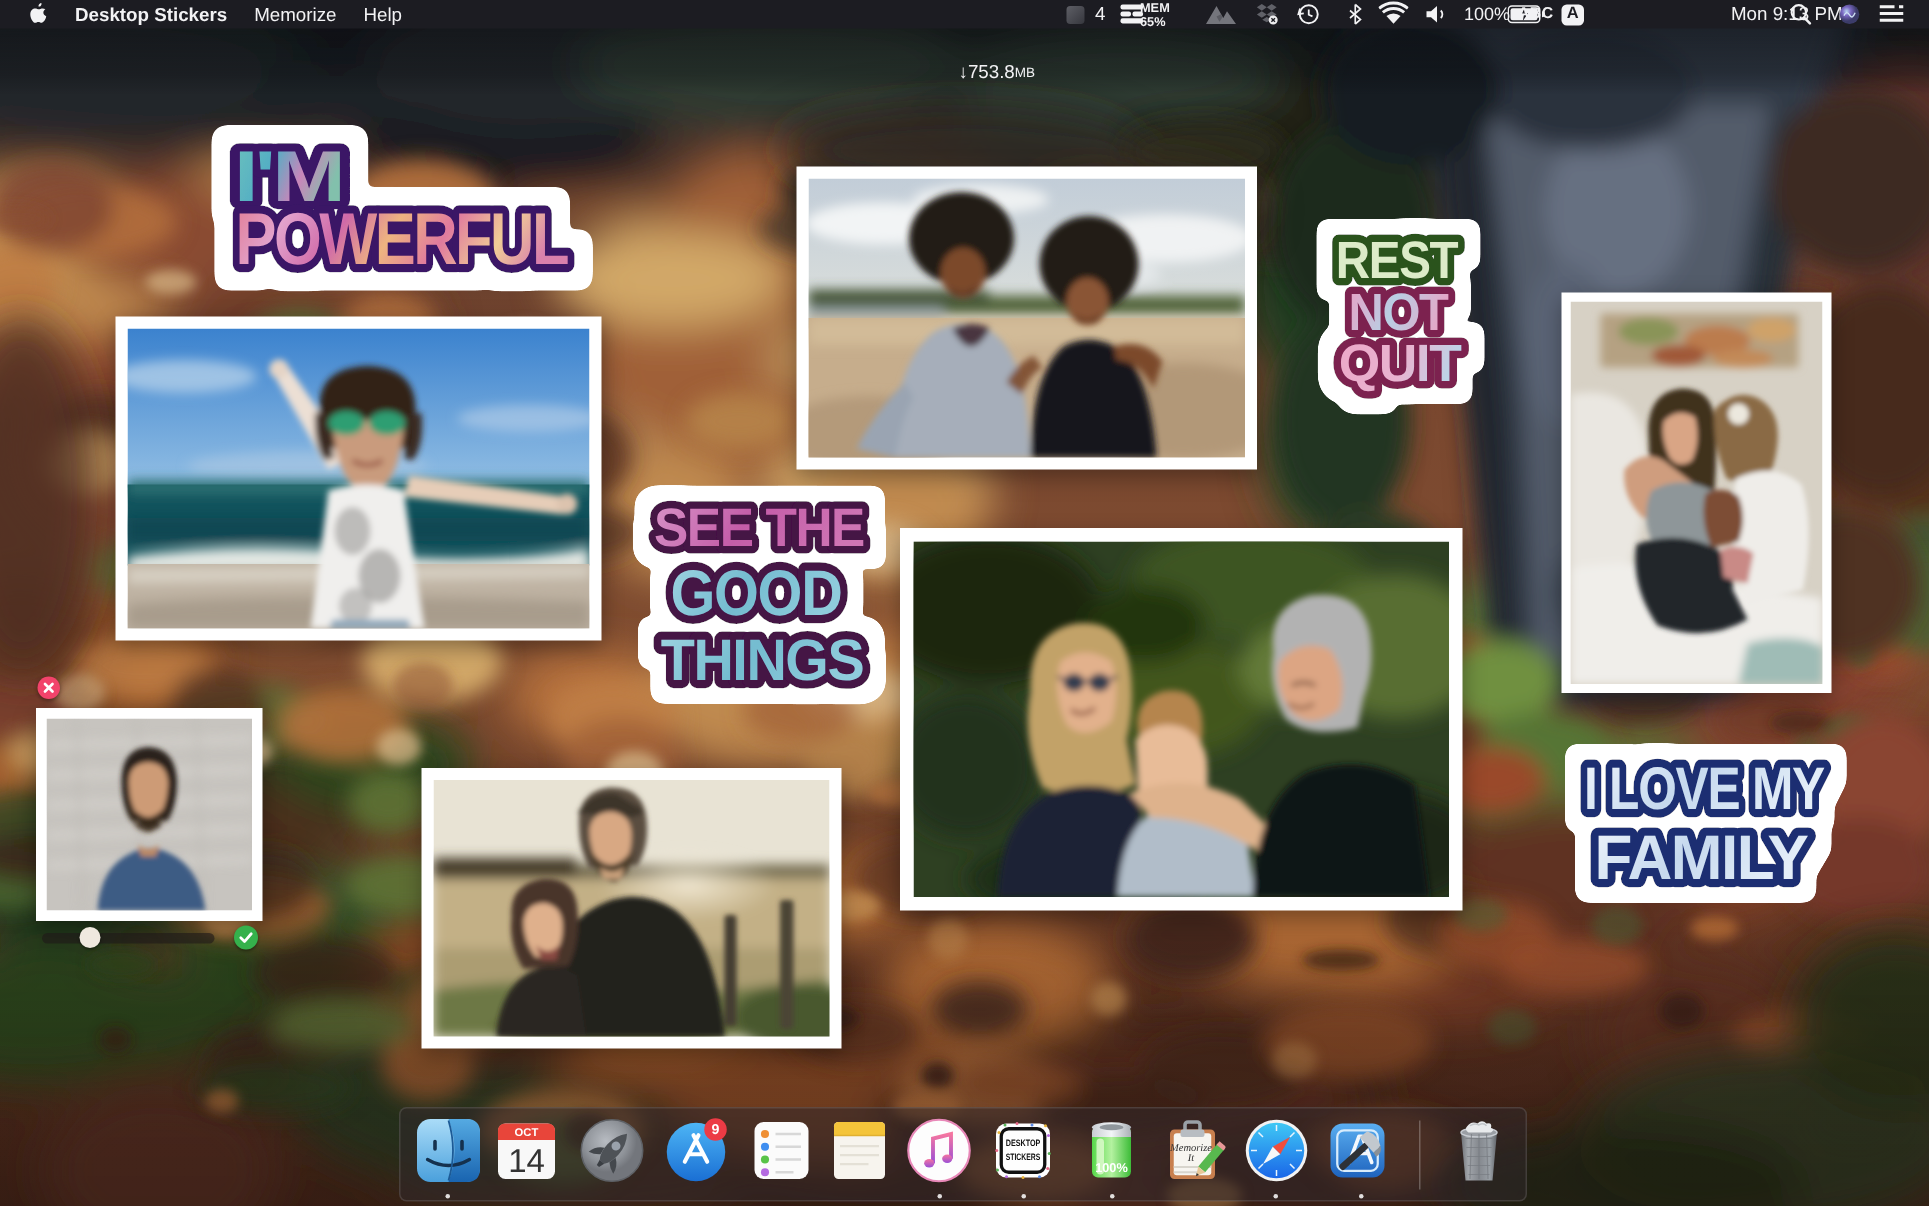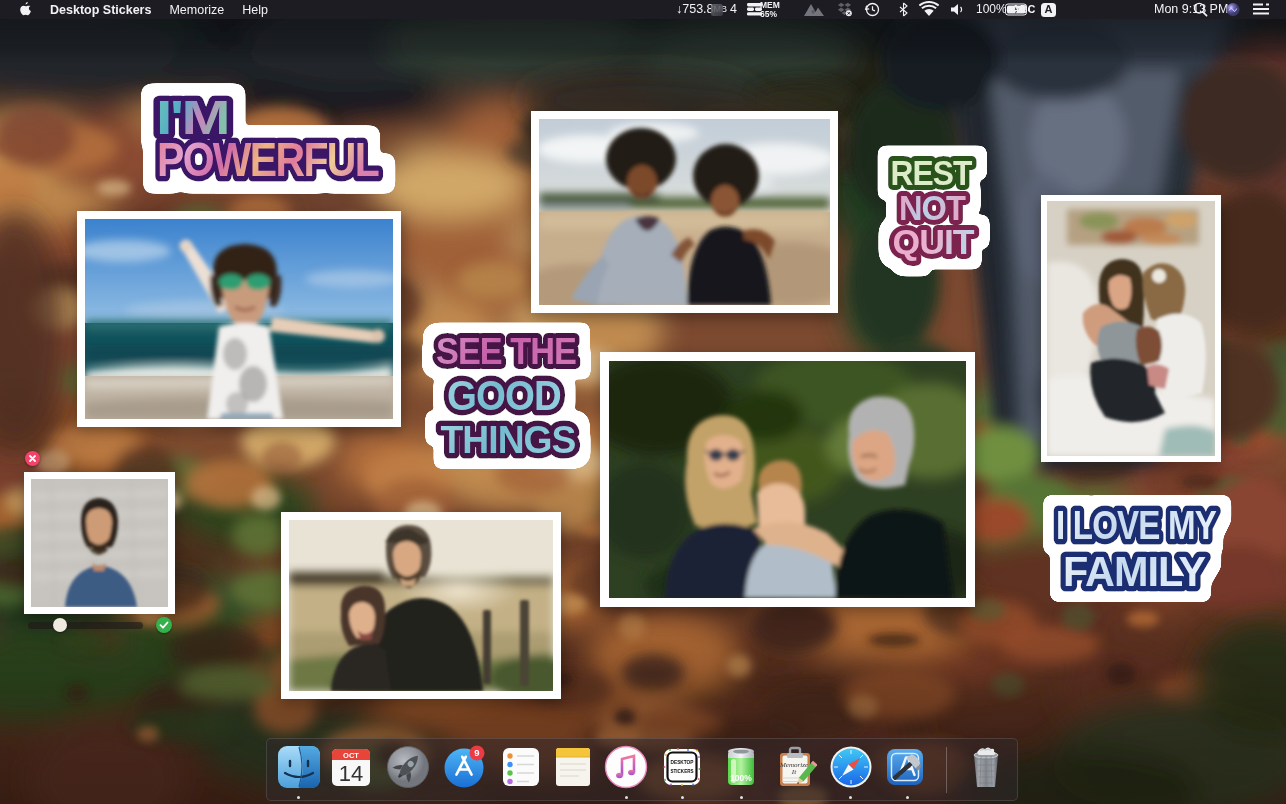--- a/index.html
+++ b/index.html
@@ -328,21 +328,21 @@
 </svg>
 
 <div id="menubar">
   <svg width="13" height="15" viewBox="0 0 13 15" style="margin-left:19px;">
     <path fill="#f2f2f4" d="M9.3 3.7c-.8 0-1.8.5-2.4.5-.6 0-1.5-.5-2.4-.5C2.9 3.7 1.2 5 1.2 7.6c0 2.7 2 5.6 3.2 5.6.6 0 1.4-.5 2.2-.5.8 0 1.5.5 2.2.5 1.2 0 3-2.7 3-4.3-1.1-.5-1.9-1.4-1.9-2.5 0-1 .6-1.9 1.4-2.3-.5-.3-1.3-.4-2-.4z"></path>
     <path fill="#f2f2f4" d="M8.6 1.1c.2-.7-.1-1.1-.1-1.1s-1 .2-1.5 1c-.5.7-.3 1.4-.3 1.4s1.4.2 1.9-1.3z"></path>
   </svg>
   <span style="font-weight:bold;margin-left:18px;">Desktop Stickers</span>
   <span style="margin-left:18px;">Memorize</span>
   <span style="margin-left:18px;">Help</span>
-  <span class="mi" style="left:676px;">↓753.8<span style="font-size:9px;">MB</span></span>
+  <span class="mi" style="left:639px;margin-top:39px;">↓753.8<span style="font-size:9px;">MB</span></span>
   <span class="mi" style="left:711px;top:3.5px;width:12px;height:12px;background:linear-gradient(135deg,#6a6b72,#3a3b42);border-radius:2.5px;opacity:.85;"></span>
   <span class="mi" style="left:730px;">4</span>
   <svg class="mi" width="17" height="13" viewBox="0 0 17 13" style="left:746px;">
     <rect x="1" y="0" width="15" height="3.4" rx="1.4" fill="#f2f2f4"></rect>
     <rect x="1" y="4.6" width="7" height="3.4" rx="1.4" fill="#f2f2f4"></rect>
     <rect x="9" y="4.6" width="7" height="3.4" rx="1.4" fill="#f2f2f4"></rect>
     <rect x="1" y="9.2" width="15" height="3.4" rx="1.4" fill="#f2f2f4"></rect>
   </svg>
   <span class="mi" style="left:760px;font-size:8.5px;font-weight:bold;line-height:1.05;">MEM<br>65%</span>
   <svg class="mi" width="23" height="15" viewBox="0 0 23 15" style="left:802px;">

